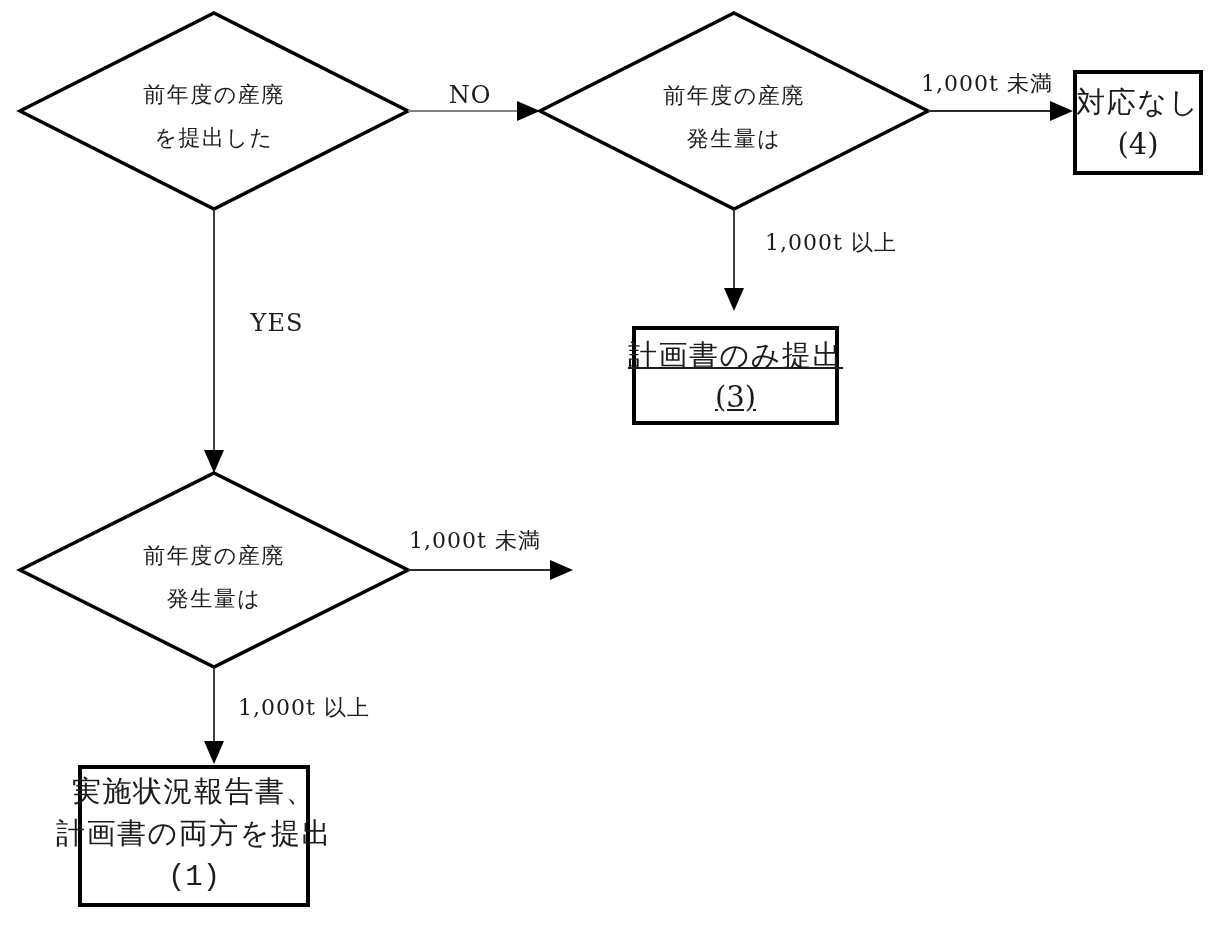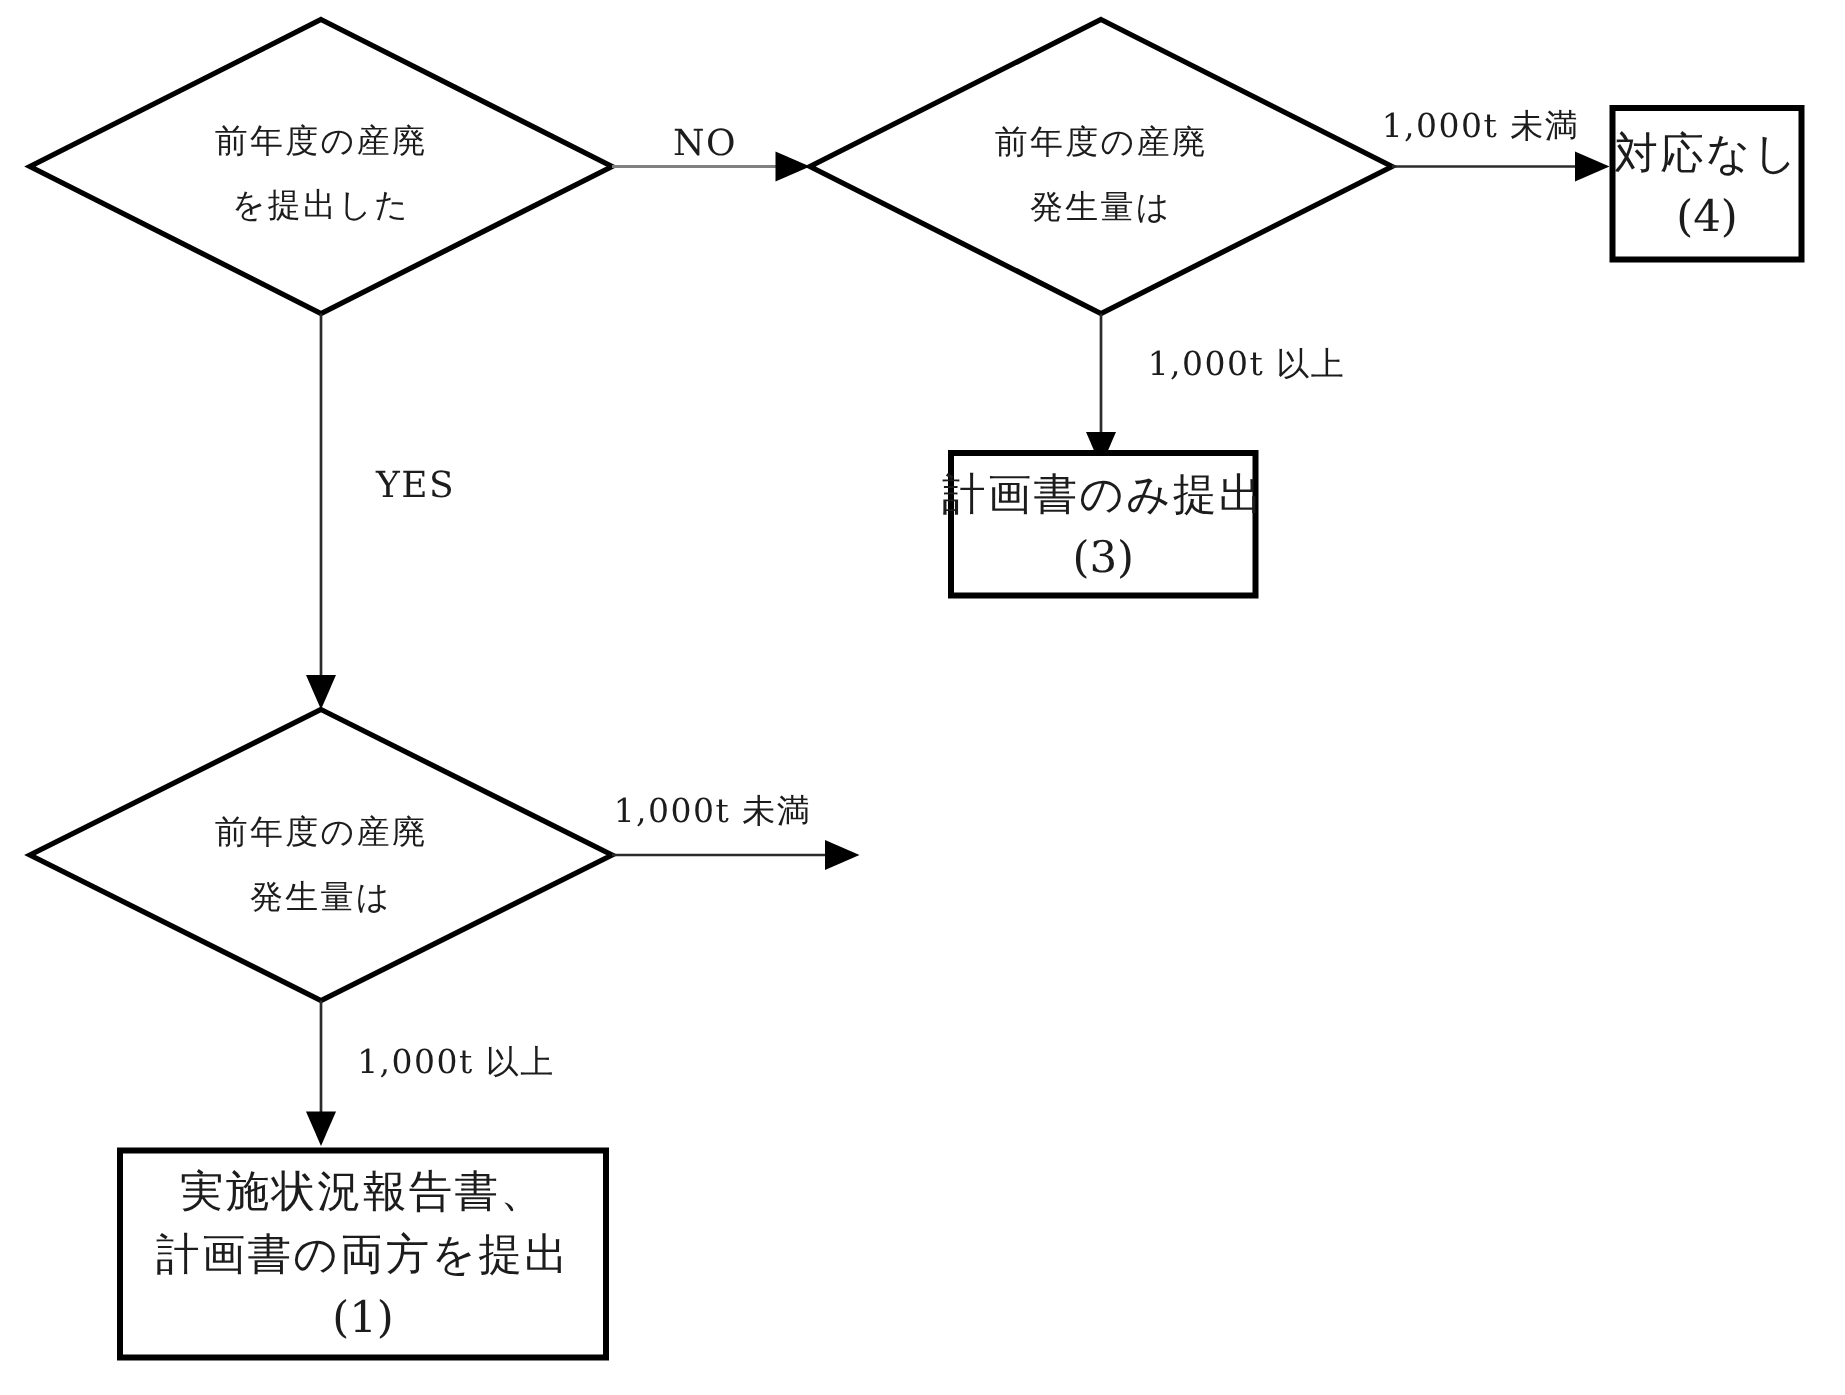--- a/index.html
+++ b/index.html
@@ -66,28 +66,28 @@
     <div>発生量は</div>
   </div>
 
   <div class="edge-label latin" style="left:470px; top:95px;">NO</div>
   <div class="edge-label latin" style="left:266px; top:323px;margin-left:11px;">YES</div>
   <div class="edge-label" style="left:987px; top:84px;">1,000t 未満</div>
   <div class="edge-label" style="left:831px; top:243px;">1,000t 以上</div>
   <div class="edge-label" style="left:475px; top:541px;">1,000t 未満</div>
   <div class="edge-label" style="left:304px; top:708px;">1,000t 以上</div>
 
-  <div class="result-box" style="left:78px; top:765px; width:328px; height:142px;">
+  <div class="result-box" style="left:78px; top:765px; width:232px; height:142px;font-family:Liberation Mono, monospace;">
     <div>実施状況報告書、</div>
     <div>計画書の両方を提出</div>
     <div class="result-number">(1)</div>
   </div>
 
 
-  <div class="result-box" style="left:632px; top:300px; width:207px; height:99px;">
+  <div class="result-box" style="left:632px; top:326px; width:207px; height:99px;text-decoration:underline;">
     <div>計画書のみ提出</div>
     <div class="result-number">(3)</div>
   </div>
 
   <div class="result-box" style="left:1073px; top:70px; width:130px; height:105px;">
     <div>対応なし</div>
     <div class="result-number">(4)</div>
   </div>
 
 </div>

